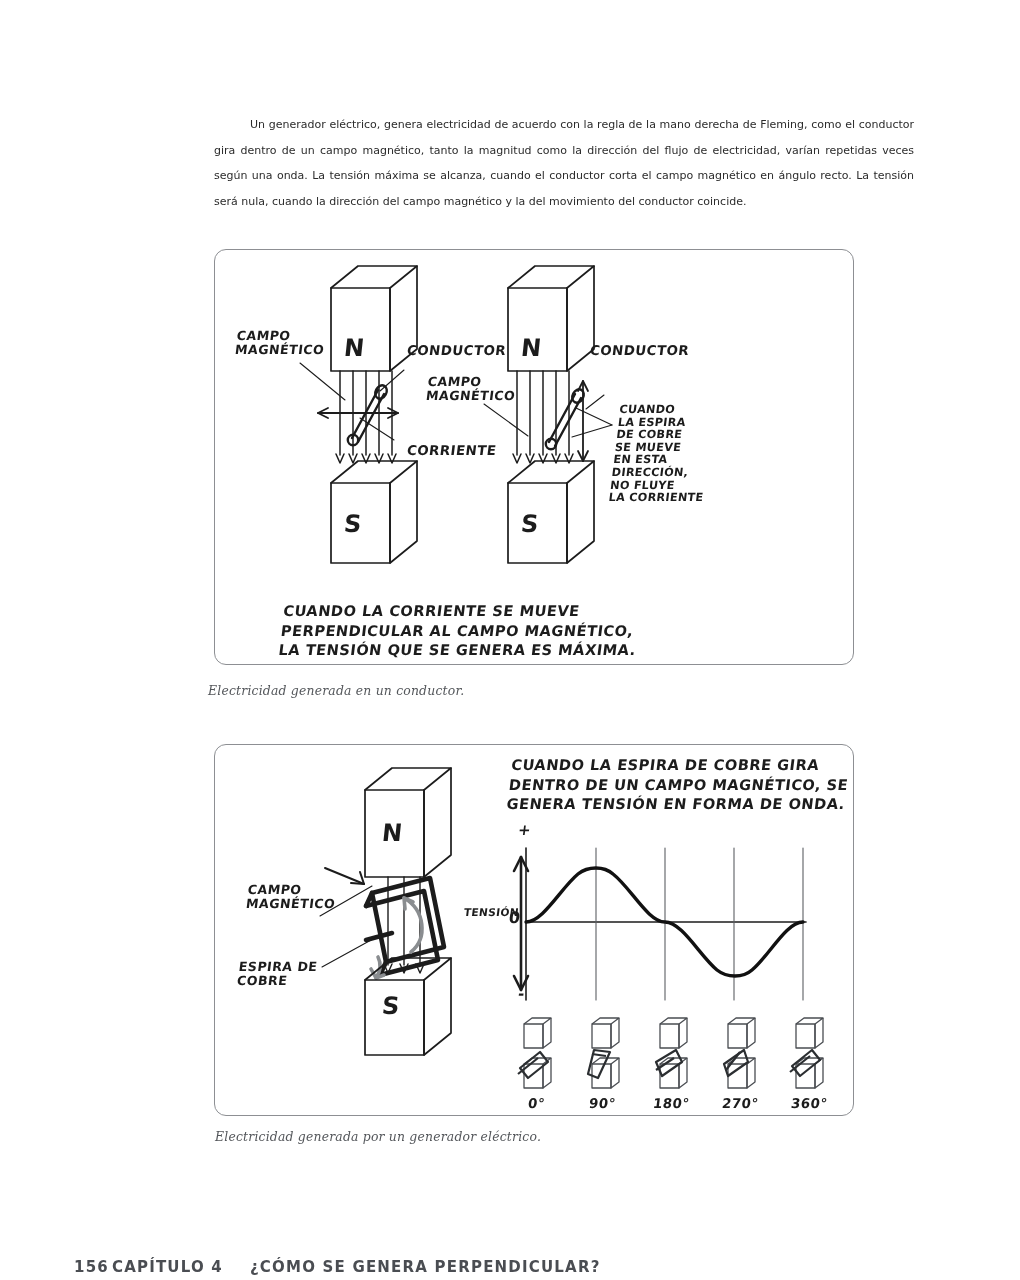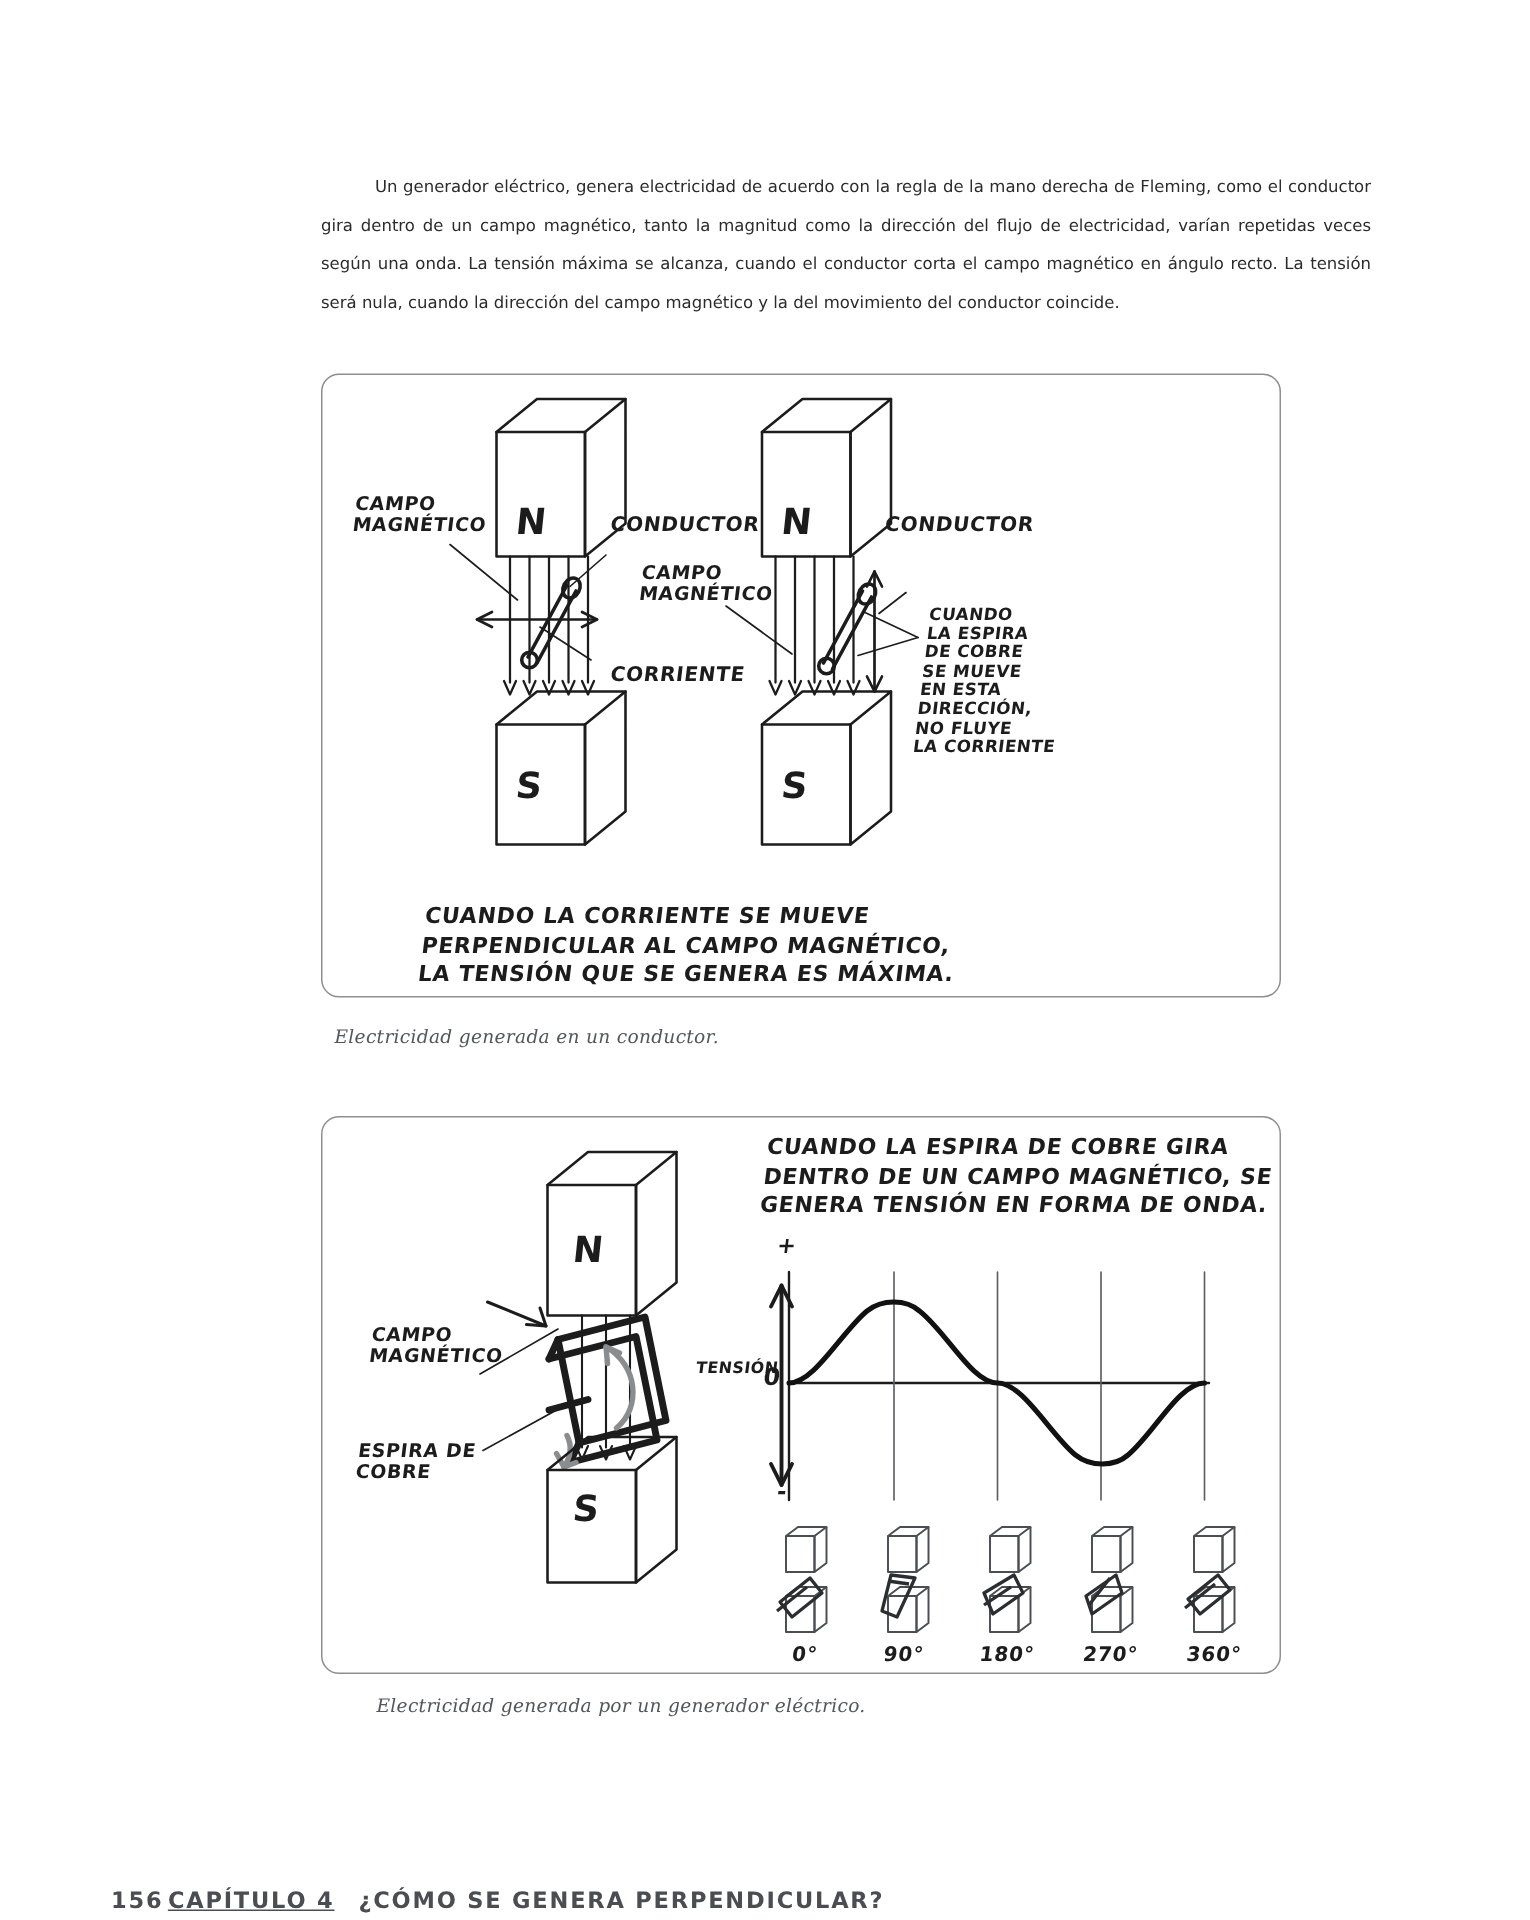--- a/index.html
+++ b/index.html
@@ -43,22 +43,22 @@
   #panel-generator { left: 214px; top: 744px; width: 640px; height: 372px; }
 
   .caption {
     position: absolute;
     font-family: "DejaVu Serif", serif;
     font-style: italic;
     font-size: 12.4px;
     color: #53565a;
     letter-spacing: .2px;
   }
-  #caption-1 { left: 223px; top: 683px; }
-  #caption-2 { left: 215px; top: 1129px; margin-left: 36px; }
+  #caption-1 { left: 208px; top: 683px; }
+  #caption-2 { left: 215px; top: 1129px; }
 
   
   .hand {
     position: absolute;
     font-family: "DejaVu Sans", sans-serif;
     font-weight: bold;
     font-size: 12.6px;
     line-height: 13.6px;
     color: #1c1c1c;
     letter-spacing: .45px;
@@ -75,21 +75,21 @@
     left: 74px;
     top: 1258px;
     font-family: "DejaVu Sans", sans-serif;
     font-weight: bold;
     font-size: 15px;
     letter-spacing: 1.2px;
     color: #4a4d52;
     white-space: nowrap;
   }
   #page-footer .num { margin-right: 3px; }
-  #page-footer .chap { margin-right: 16px; text-decoration: underline; }
+  #page-footer .chap { margin-right: 27px; }
 
   svg { display: block; }
   .figsvg { position: absolute; left: 0; top: 0; overflow: visible; }
 </style>
 </head>
 <body>
 
 <p class="prose"><span class="indent"></span><span>Un generador eléctrico, genera electricidad de acuerdo con la regla de la mano derecha de Fleming, como el conductor gira dentro de un campo magnético, tanto la magnitud como la dirección del flujo de electricidad, varían repetidas veces según una onda. La tensión máxima se alcanza, cuando el conductor corta el campo magnético en ángulo recto. La tensión será nula, cuando la dirección del campo magnético y la del movimiento del conductor coincide.</span></p>
 
 <div class="panel" id="panel-conductor"></div>

